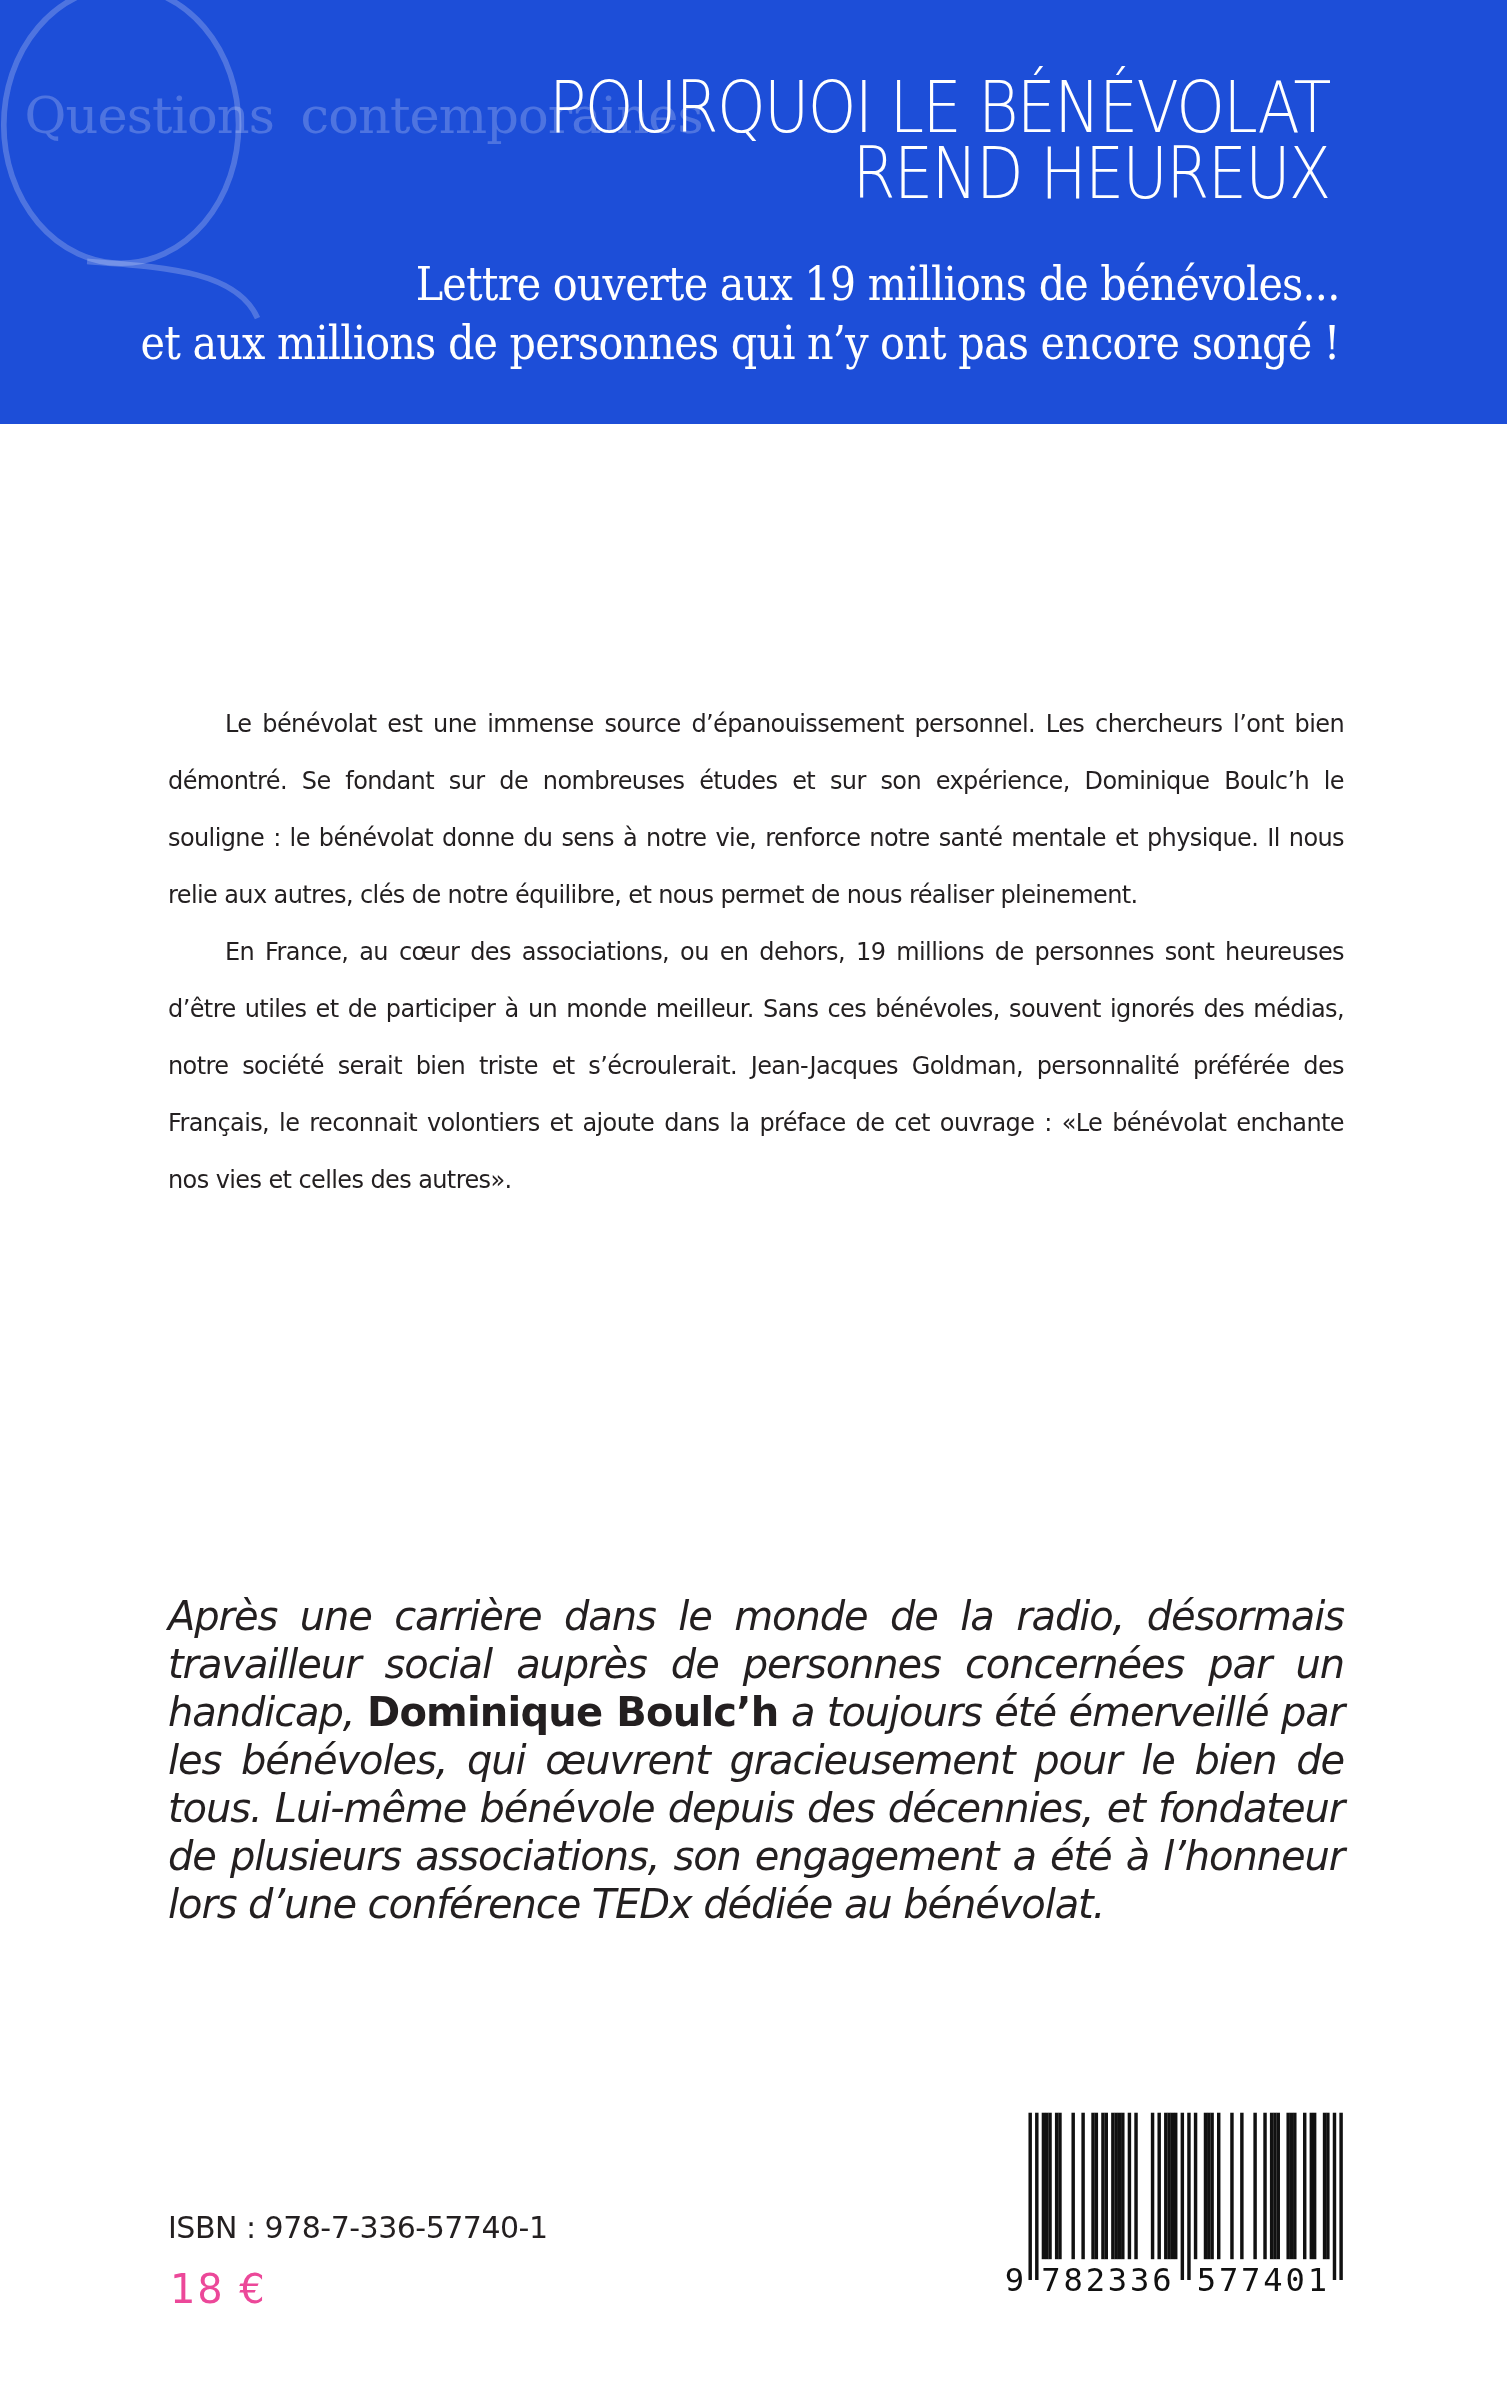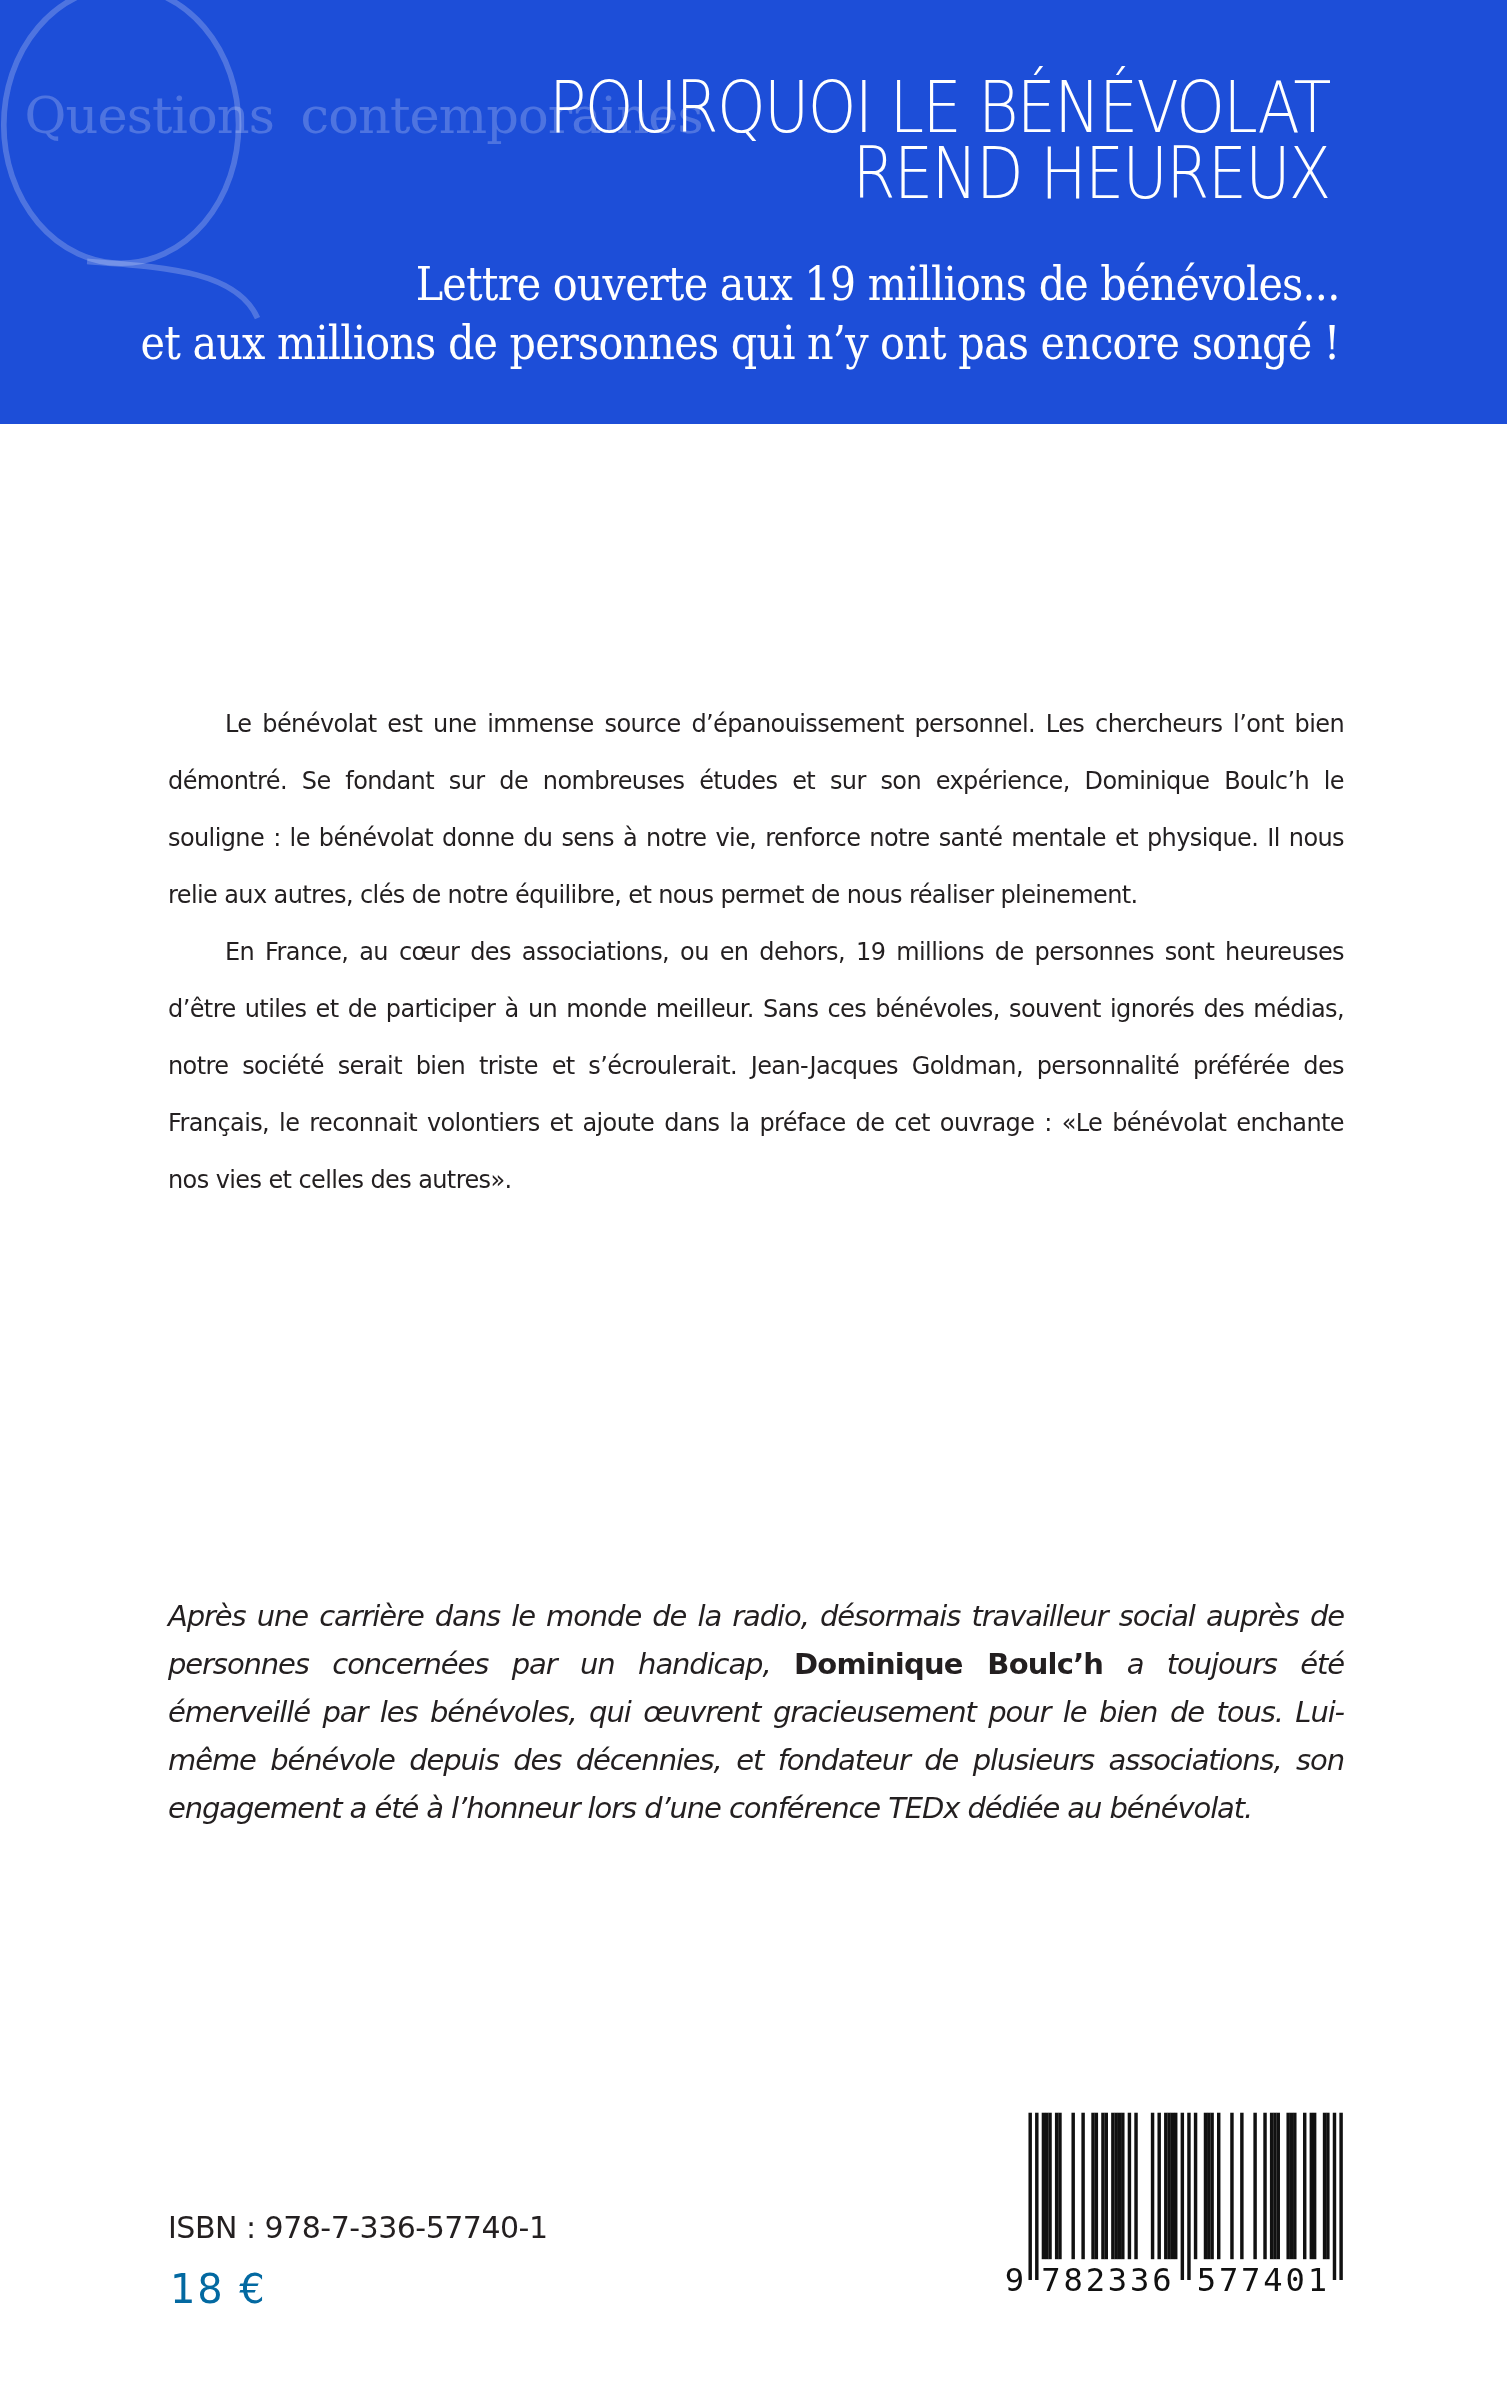--- a/index.html
+++ b/index.html
@@ -37,34 +37,34 @@
   .body-text {
     position: absolute; left: 168px; top: 696px; width: 1176px;
     font-family: "DejaVu Sans", sans-serif; font-weight: normal;
     font-size: 24px; line-height: 57px; color: #231f20;
     text-align: justify; text-align-last: left; letter-spacing: -0.6px;
   }
   .body-text p { margin: 0; text-indent: 57px; hyphens: none; }
   .bio {
     position: absolute; left: 168px; top: 1592px; width: 1176px;
     font-family: "DejaVu Sans", sans-serif; font-style: italic; font-weight: normal;
-    font-size: 29px; line-height: 48px; color: #231f20;
+    font-size: 40px; line-height: 48px; color: #231f20;
     text-align: justify; letter-spacing: -1.1px;
   }
   .bio p { margin: 0; }
   .bio b { font-style: normal; font-weight: bold; letter-spacing: -0.8px; }
   .isbn {
     position: absolute; left: 168px; top: 2209px;
     font-family: "DejaVu Sans", sans-serif; font-size: 30px; line-height: 38px;
     color: #231f20; letter-spacing: -0.5px; white-space: nowrap;
   }
   .price {
     position: absolute; left: 170px; top: 2266px;
     font-family: "DejaVu Sans", sans-serif; font-size: 40px; line-height: 47px;
-    color: #0369a1; letter-spacing: 1.9px; white-space: nowrap;
+    color: #ec4899; letter-spacing: 1.9px; white-space: nowrap;
   }
   .barcode { position: absolute; left: 999px; top: 2108px; width: 350px; height: 189px; }
   .barcode svg { display: block; }
 </style>
 </head>
 <body>
 
 <div class="band">
   <svg class="q-logo" width="284" height="341" viewBox="0 0 300 360">
     <ellipse cx="128" cy="132" rx="124" ry="146" fill="none" stroke="rgba(255,255,255,0.22)" stroke-width="6"></ellipse>

